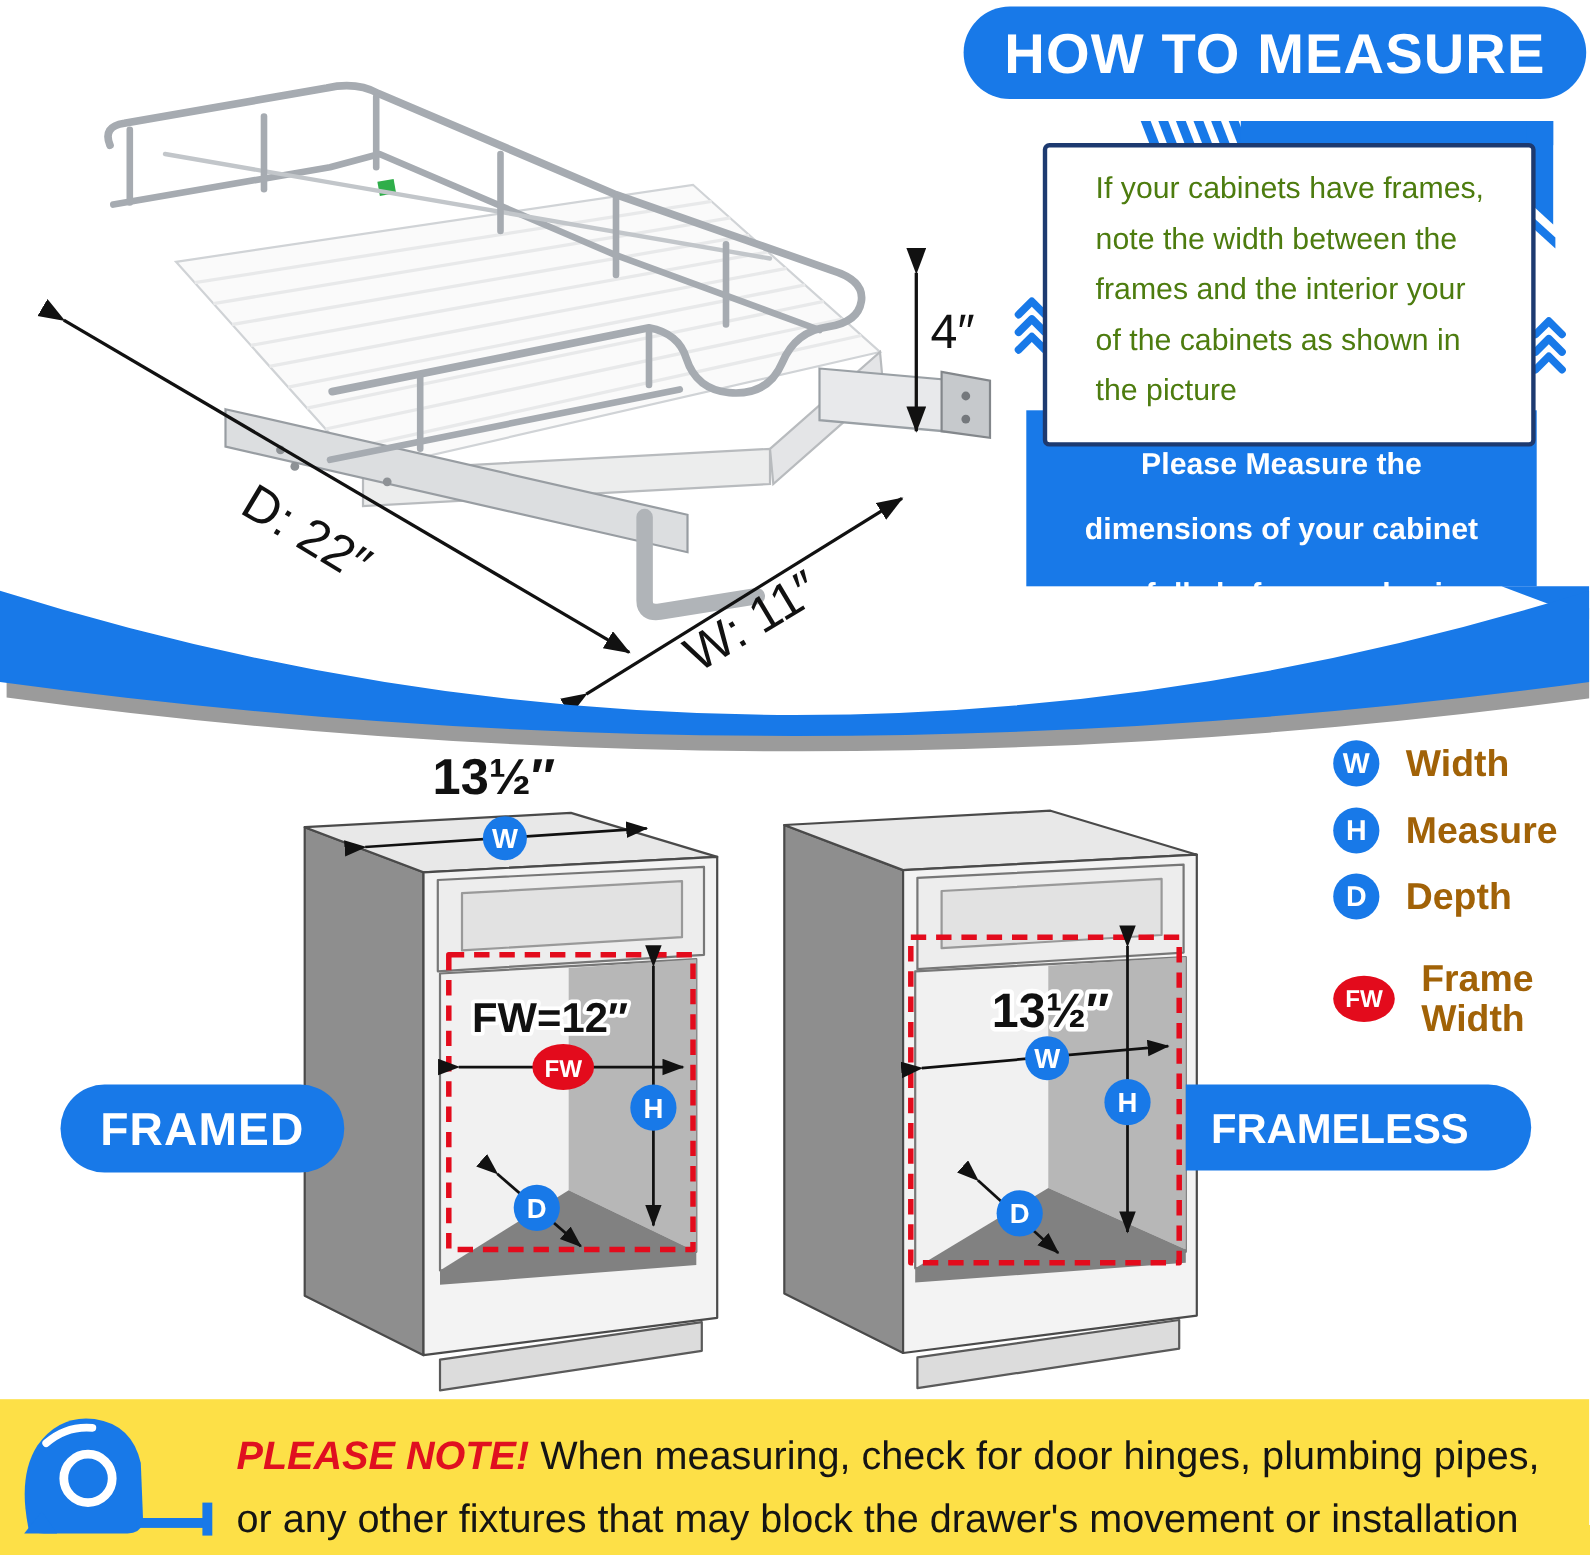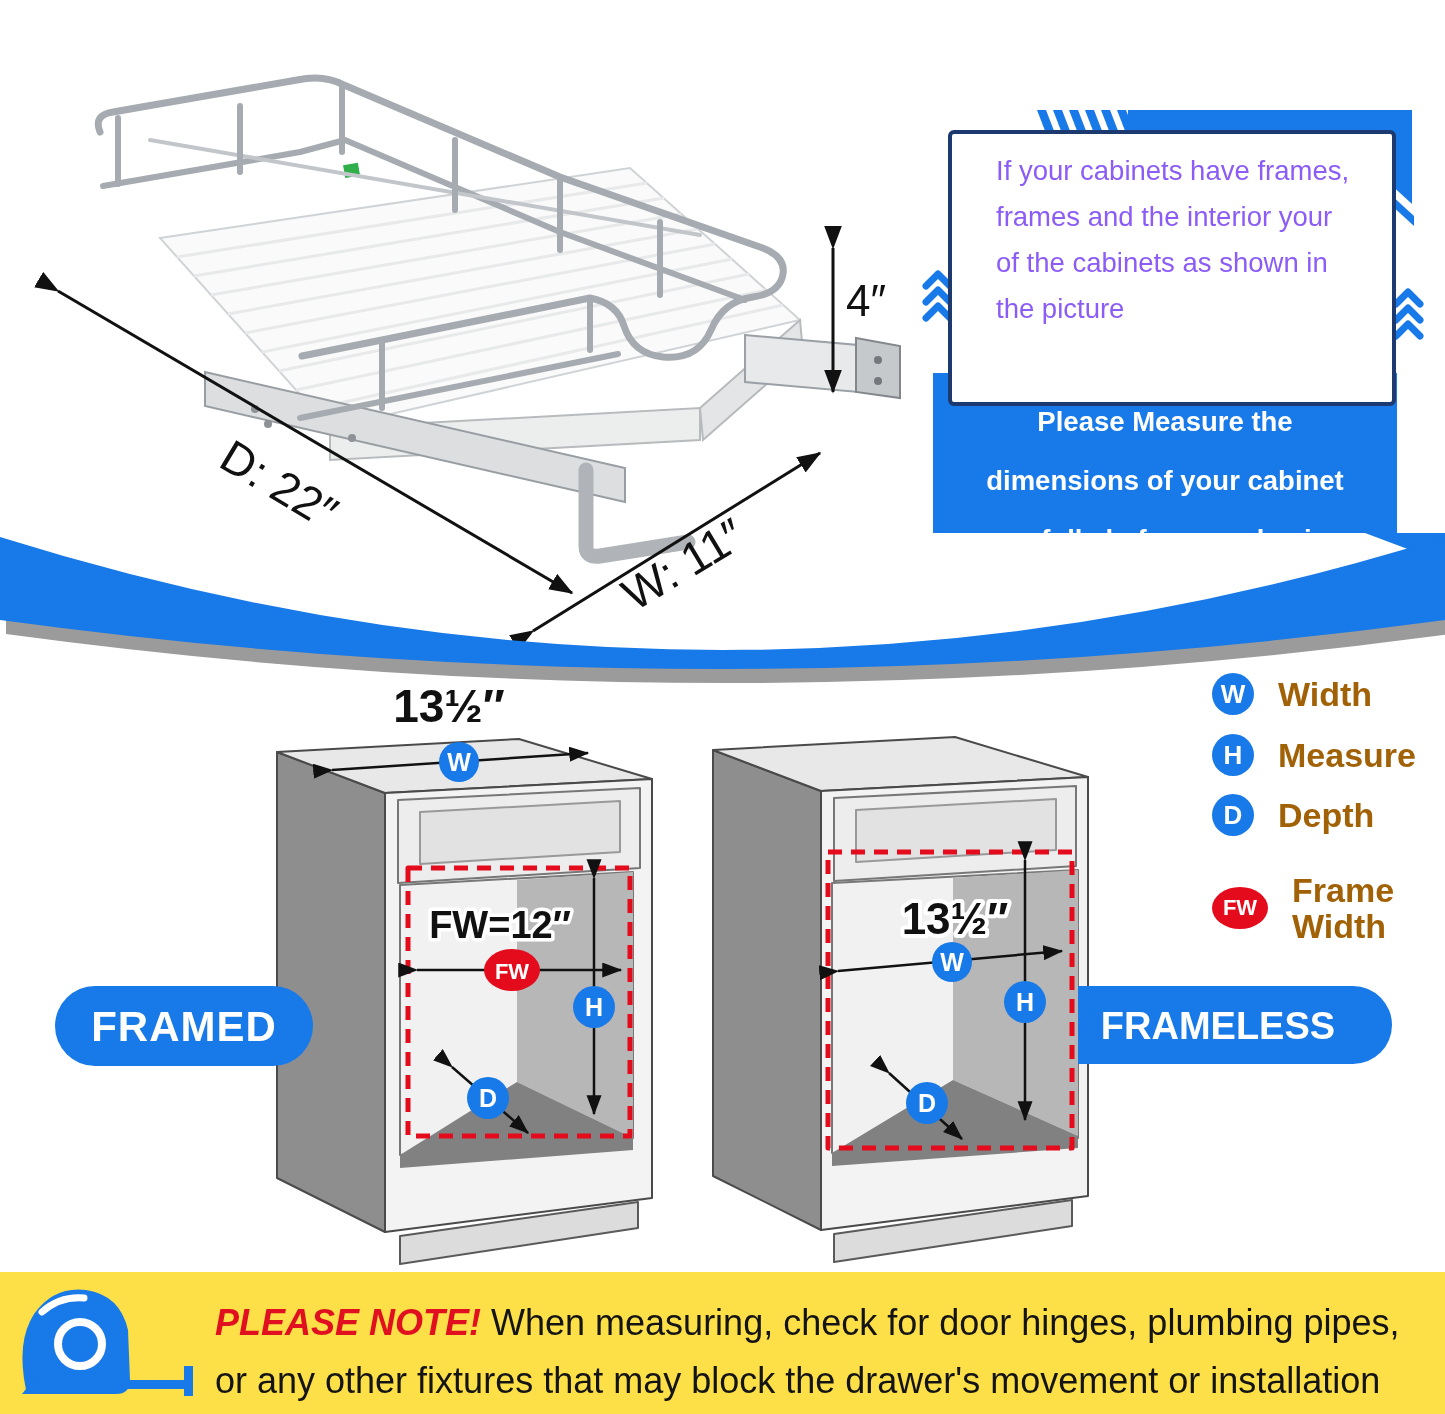--- a/index.html
+++ b/index.html
@@ -6,21 +6,21 @@
   .page{position:relative;width:1445px;height:1414px;background:#fff;overflow:hidden;
         font-family:"Liberation Sans",sans-serif;}
   .abs{position:absolute;}
   
   .title-pill{left:876px;top:6px;width:566px;height:84px;border-radius:42px;
     background:#1879e8;display:flex;align-items:center;justify-content:center;
     color:#fff;font-size:51px;font-weight:bold;letter-spacing:1px;}
   
   .white-box{left:948px;top:130px;width:440px;height:268px;background:#fff;
     border:4px solid #1d3a70;border-radius:6px;z-index:3;}
-  .white-box p{margin:0;padding-left:44px;font-size:27.5px;line-height:46px;color:#8b5cf6;}
+  .white-box p{margin:0;padding-left:44px;font-size:27.5px;line-height:46px;color:#4d7c0f;}
   .white-box .pad{height:14px;}
   .blue-box{left:933px;top:373px;width:464px;height:160px;background:#1879e8;z-index:2;
     text-align:center;}
   .blue-box p{margin:16px;font-size:27.5px;line-height:43px;font-weight:bold;color:#fff;}
   .blue-box .pad{height:11px;}
   
   .legend{left:1204px;top:660px;width:240px;height:300px;}
   .lrow{position:absolute;left:0;display:flex;align-items:center;gap:24px;padding-left:8px;}
   .badge{width:42px;height:42px;border-radius:50%;background:#1879e8;color:#fff;
     font-weight:bold;font-size:26px;display:flex;align-items:center;justify-content:center;flex:0 0 auto;}
@@ -96,20 +96,21 @@
     <g stroke="#111" stroke-width="3">
       <line x1="58" y1="291" x2="572" y2="593" marker-start="url(#ah)" marker-end="url(#ah)"></line>
       <line x1="533" y1="631" x2="820" y2="453" marker-start="url(#ah)" marker-end="url(#ah)"></line>
       <line x1="833" y1="248" x2="833" y2="392" marker-start="url(#ah)" marker-end="url(#ah)"></line>
     </g>
     <text x="278" y="500" font-size="46" fill="#111" text-anchor="middle" transform="rotate(31 278 486)">D: 22″</text>
     <text x="684" y="580" font-size="46" fill="#111" text-anchor="middle" transform="rotate(-31 684 566)">W: 11″</text>
     <text x="866" y="316" font-size="44" fill="#111" text-anchor="middle">4″</text>
   </svg>
 
+  <div class="abs title-pill">HOW TO MEASURE</div>
 
   <svg class="abs" style="left:900px;top:95px;width:545px;height:480px" viewBox="900 95 545 480">
     <g fill="#1879e8">
 
       <g>
         <polygon points="1037,110 1046,110 1056,136 1047,136"></polygon>
         <polygon points="1053,110 1062,110 1072,136 1063,136"></polygon>
         <polygon points="1069,110 1078,110 1088,136 1079,136"></polygon>
         <polygon points="1085,110 1094,110 1104,136 1095,136"></polygon>
         <polygon points="1101,110 1110,110 1120,136 1111,136"></polygon>
@@ -140,20 +141,21 @@
   <div class="abs blue-box">
     <div class="pad"></div>
     <p>Please Measure the</p>
     <p>dimensions of your cabinet</p>
     <p>carefully before purchasing</p>
   </div>
 
   <div class="abs white-box">
     <div class="pad"></div>
     <p>If your cabinets have frames,</p>
+    <p>note the width between the</p>
     <p>frames and the interior your</p>
     <p>of the cabinets as shown in</p>
     <p>the picture</p>
   </div>
 
   <svg class="abs" style="left:0;top:525px;width:1445px;height:180px" viewBox="0 525 1445 180">
     <path d="M0,537 Q722,763 1445,537 L1445,620 Q722,718 0,620 Z" transform="translate(6,14)" fill="#9b9b9b"></path>
     <path d="M0,537 Q722,763 1445,537 L1445,620 Q722,718 0,620 Z" fill="#1879e8"></path>
   </svg>
 

